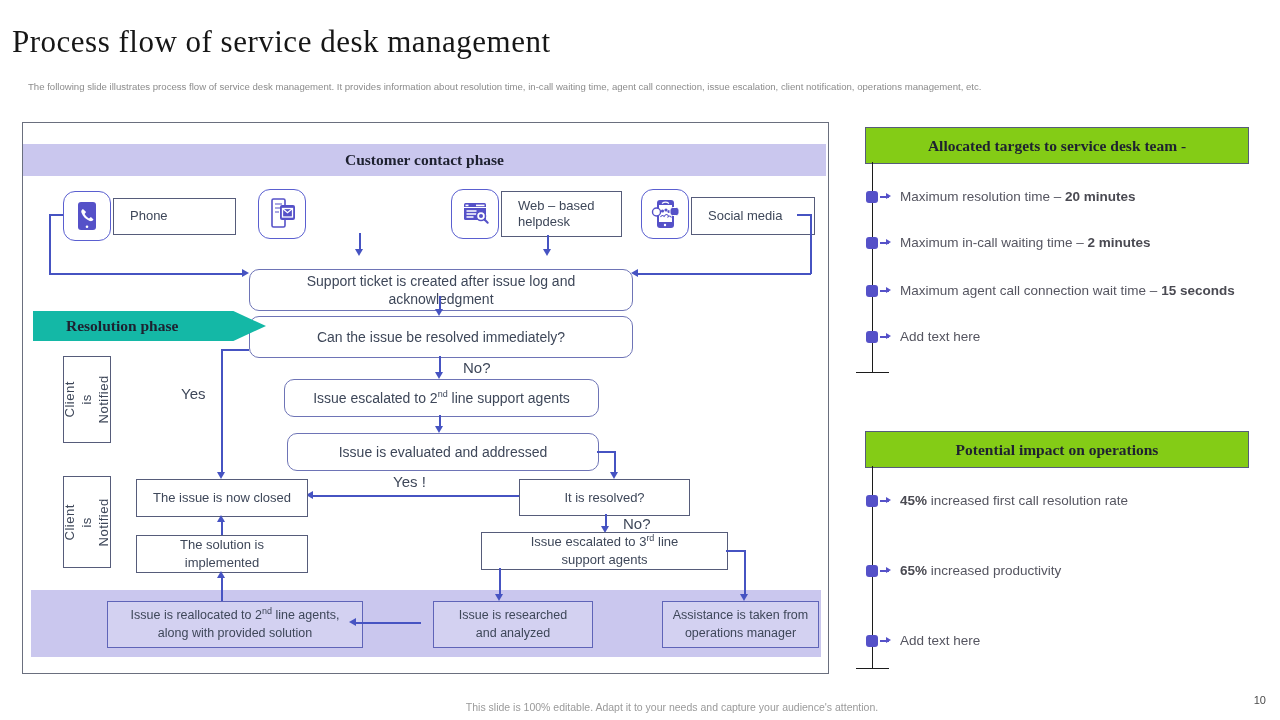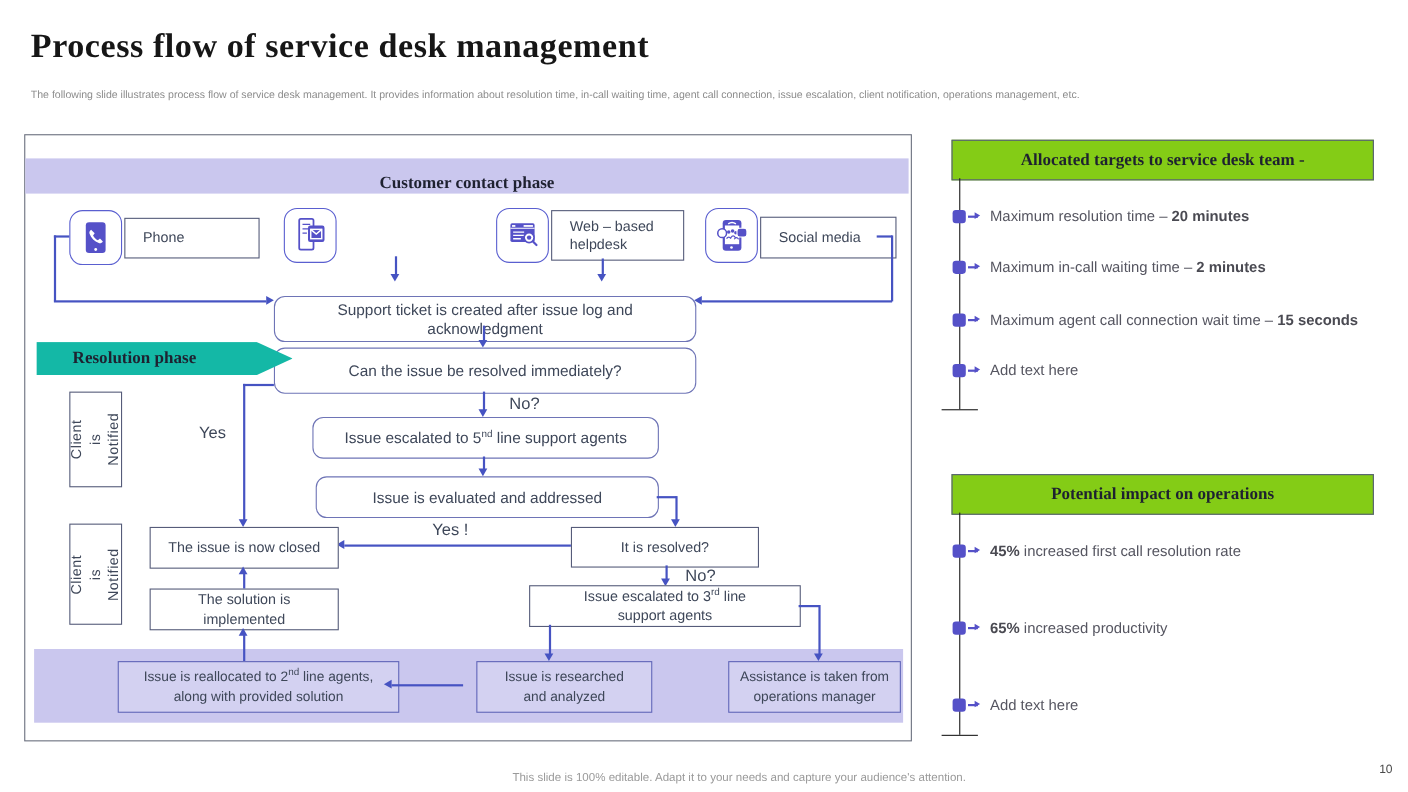--- a/index.html
+++ b/index.html
@@ -63,26 +63,26 @@
     border:3.2px solid transparent;border-left:5px solid #5551c8;}
   .bullet-text{font-size:13.5px;color:#555560;white-space:nowrap;}
   .bullet-text b{color:#4a4a52;}
 
   .footer-note{font-size:10.5px;color:#9a9a9a;text-align:center;width:100%;margin-left:32px;}
   .page-num{font-size:11px;color:#4a4a4a;}
 </style>
 </head>
 <body>
 
-<div class="abs slide-title serif" style="left:28px;top:24px;font-weight:bold;">Process flow of service desk management</div>
+<div class="abs slide-title serif" style="left:12px;top:24px;">Process flow of service desk management</div>
 <div class="abs slide-subtitle" style="left:28px;top:81px;width:1240px;">The following slide illustrates process flow of service desk management. It provides information about resolution time, in-call waiting time, agent call connection, issue escalation, client notification, operations management, etc.</div>
 
 <div class="abs chart-frame" style="left:22px;top:122px;width:805px;height:550px;">
 
-  <div class="abs band" style="left:0;top:21px;width:803px;height:32px;display:flex;align-items:flex-end;justify-content:center;">
+  <div class="abs band" style="left:0;top:21px;width:803px;height:32px;display:flex;align-items:center;justify-content:center;">
     <span class="phase-title serif">Customer contact phase</span>
   </div>
 
   <div class="abs icon-tile" style="left:40px;top:68px;width:46px;height:48px;">
     <svg width="46" height="48" viewBox="0 0 46 48">
       <rect x="14" y="10" width="18" height="28" rx="3" fill="#5551c8"></rect>
       <path d="M19.5 17.5 l2.6 2.6 -1.5 1.9 c1 1.9 2.5 3.4 4.4 4.4 l1.9 -1.5 2.6 2.6 c-0.7 1.3 -2.2 2 -3.7 1.5 -3.9 -1.4 -7 -4.5 -8.4 -8.4 -0.5 -1.5 0.2 -3 1.5 -3.7 z" fill="#ffffff"></path>
       <circle cx="23" cy="34.8" r="1.3" fill="#ffffff"></circle>
     </svg>
   </div>
@@ -167,21 +167,21 @@
   <div class="abs vline" style="left:416px;top:233px;height:17px;"></div>
   <div class="abs ar ar-down" style="left:412px;top:249px;"></div>
   <div class="abs lbl" style="left:440px;top:236px;">No?</div>
 
   <div class="abs hline" style="left:198px;top:226px;width:28px;"></div>
   <div class="abs vline" style="left:198px;top:226px;height:124px;"></div>
   <div class="abs ar ar-down" style="left:194px;top:349px;"></div>
   <div class="abs lbl" style="left:158px;top:262px;">Yes</div>
 
   <div class="abs flowbox" style="left:261px;top:256px;width:313px;height:36px;">
-    <span><span>Issue  escalated to 5</span><sup>nd</sup><span> line support agents</span></span>
+    <span><span>Issue  escalated to 2</span><sup>nd</sup><span> line support agents</span></span>
   </div>
 
   <div class="abs vline" style="left:416px;top:292px;height:12px;"></div>
   <div class="abs ar ar-down" style="left:412px;top:303px;"></div>
 
   <div class="abs flowbox" style="left:264px;top:310px;width:310px;height:36px;">
     <span>Issue  is evaluated and addressed</span>
   </div>
 
   <div class="abs hline" style="left:574px;top:328px;width:18px;"></div>

